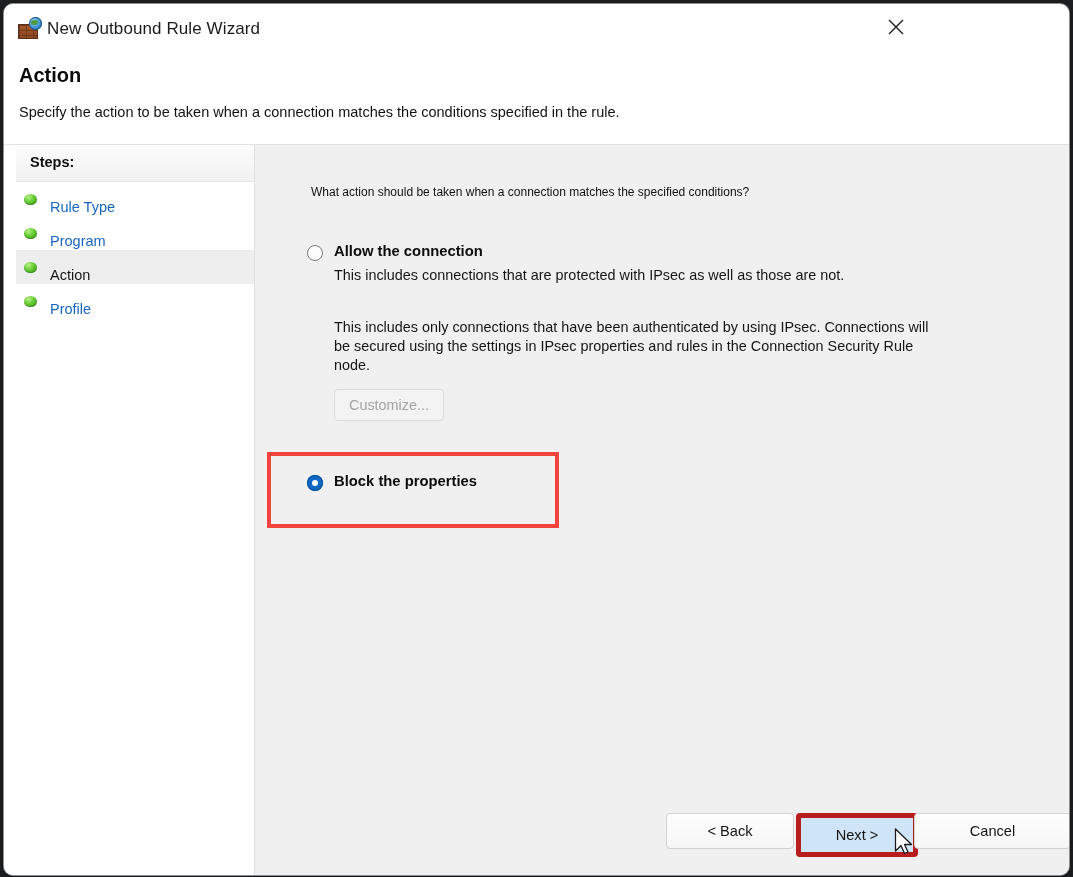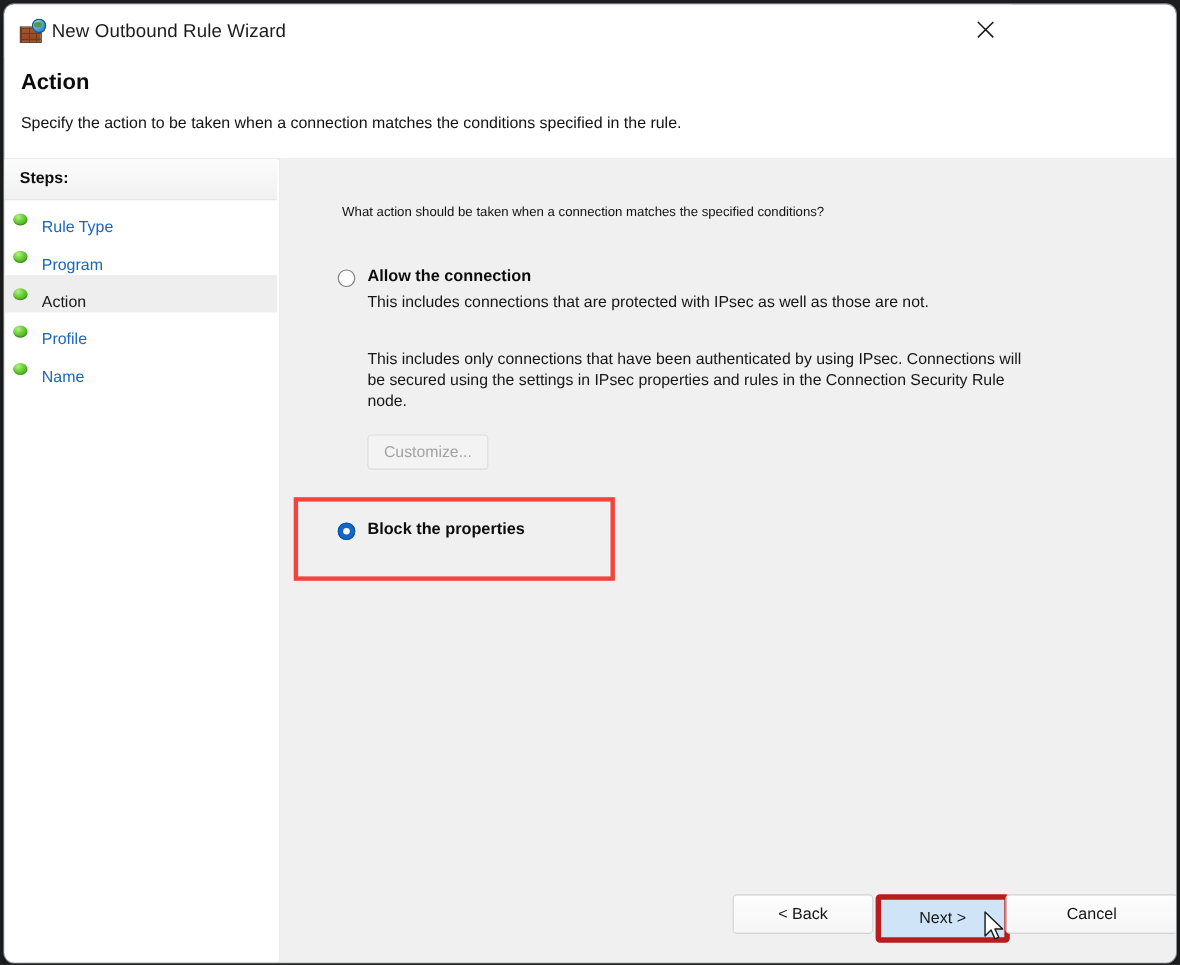--- a/index.html
+++ b/index.html
@@ -129,20 +129,21 @@
   }
 
   
   .sidebar {
     position: absolute;
     left: 0;
     top: 141px;
     width: 248px;
     bottom: 0;
     background: #ffffff;
+    padding-left: 12px;
   }
   .steps-header {
     position: relative;
     height: 36px;
     background: linear-gradient(#fcfcfc, #f1f1f1);
     border-bottom: 1px solid #e6e6e6;
   }
   .steps-header-label {
     position: absolute;
     left: 14px;
@@ -252,21 +253,21 @@
     margin-left: 27px;
     margin-top: 5px;
     font-size: 14.4px;
     color: #151515;
     line-height: 1.33;
     max-width: 600px;
   }
 
   .customize-btn {
     margin-left: 27px;
-    margin-top: 20px;
+    margin-top: 14px;
     width: 108px;
     height: 30px;
     background: #f3f3f3;
     border: 1px solid #dcdcdc;
     border-radius: 4px;
     color: #a3a3a3;
     font-size: 14.4px;
     font-family: "Liberation Sans", sans-serif;
     display: flex;
     align-items: center;
@@ -360,24 +361,20 @@
       <div class="step-row current">
         <span class="step-bullet"></span>
         <span class="step-label">Action</span>
       </div>
 
       <div class="step-row">
         <span class="step-bullet"></span>
         <span class="step-label">Profile</span>
       </div>
 
-      <div class="step-row">
-        <span class="step-bullet"></span>
-        <span class="step-label">Name</span>
-      </div>
     </div>
     <div class="sidebar-divider"></div>
 
     <div class="main">
 
       <div class="question">What action should be taken when a connection matches the specified conditions?</div>
 
       <div class="option opt-1">
         <div class="opt-head">
           <span class="radio"></span>

